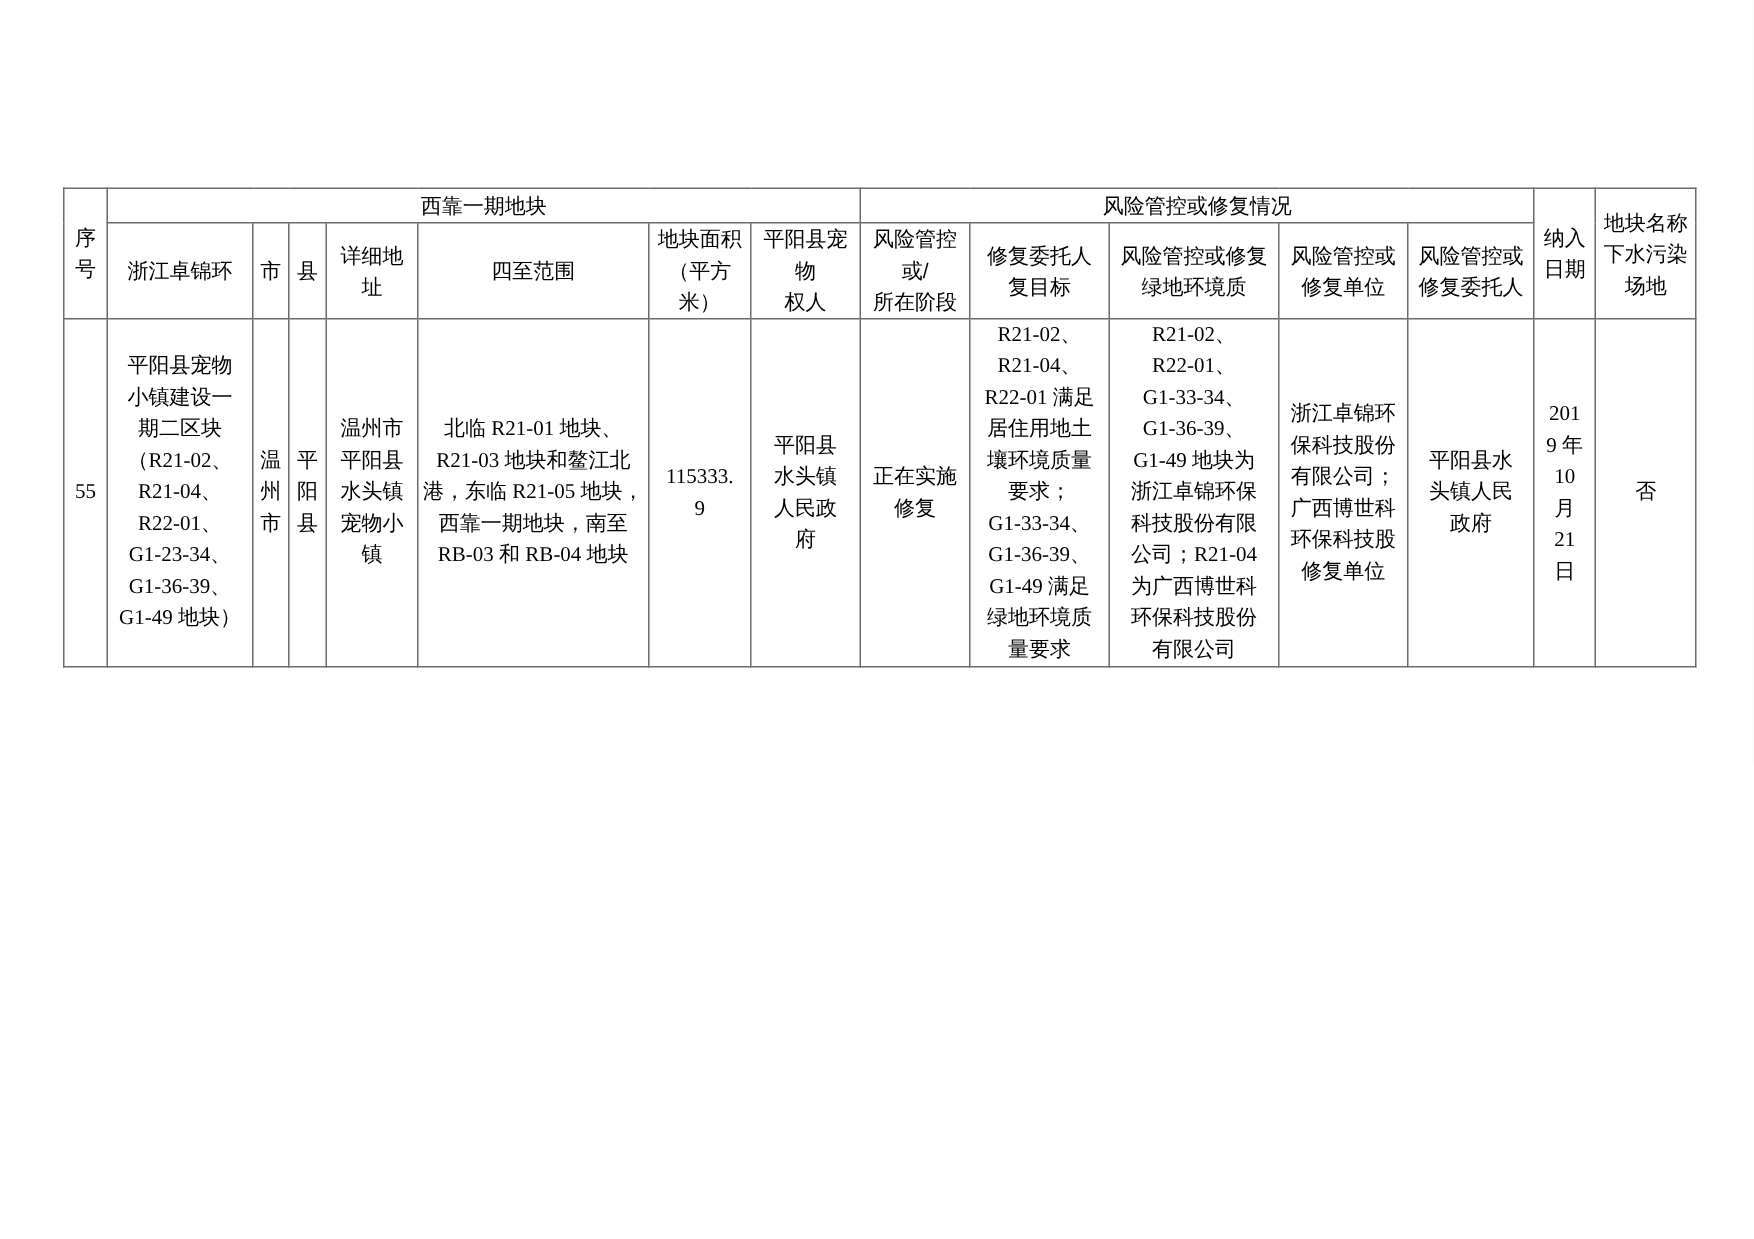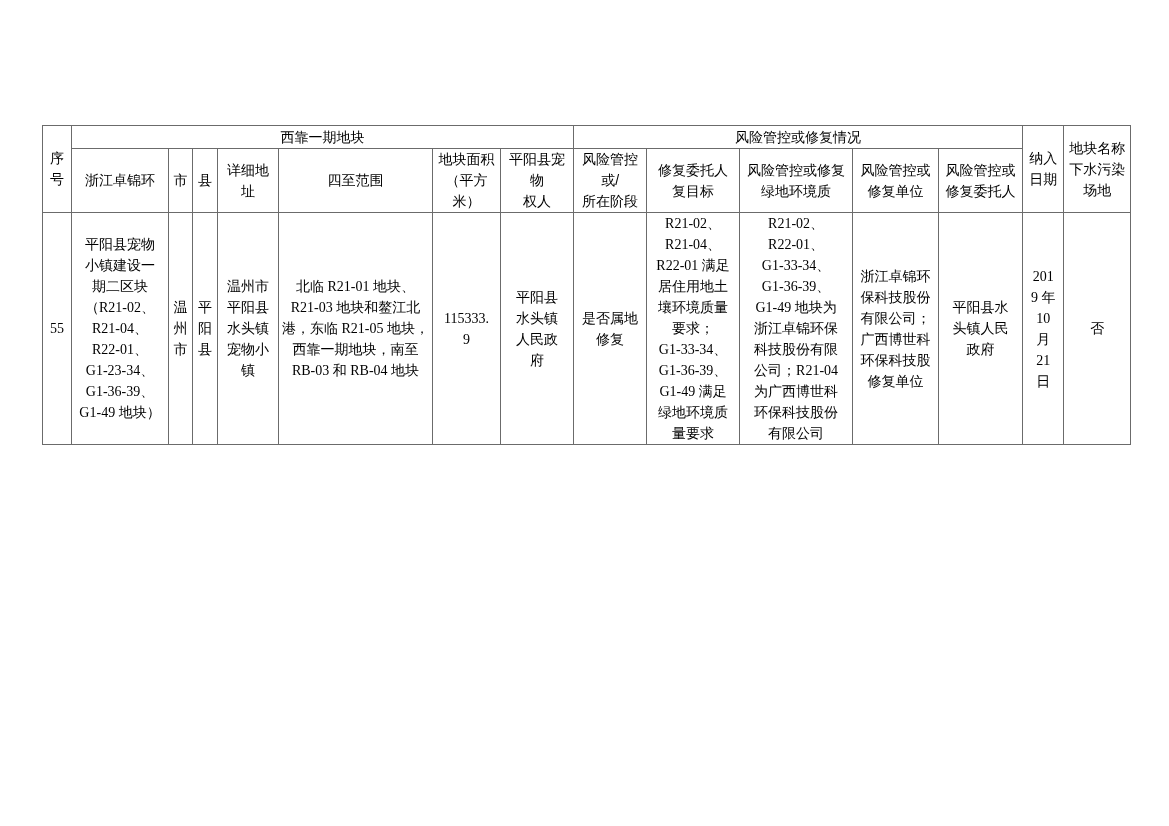--- a/index.html
+++ b/index.html
@@ -125,21 +125,21 @@
 R21-03 地块和鳌江北
 港，东临 R21-05 地块，
 西靠一期地块，南至
 RB-03 和 RB-04 地块</td>
       <td class="cell">115333.
 9</td>
       <td class="cell">平阳县
 水头镇
 人民政
 府</td>
-      <td class="cell">是否属地
+      <td class="cell">正在实施
 修复</td>
       <td class="cell">R21-02、
 R21-04、
 R22-01 满足
 居住用地土
 壤环境质量
 要求；
 G1-33-34、
 G1-36-39、
 G1-49 满足

